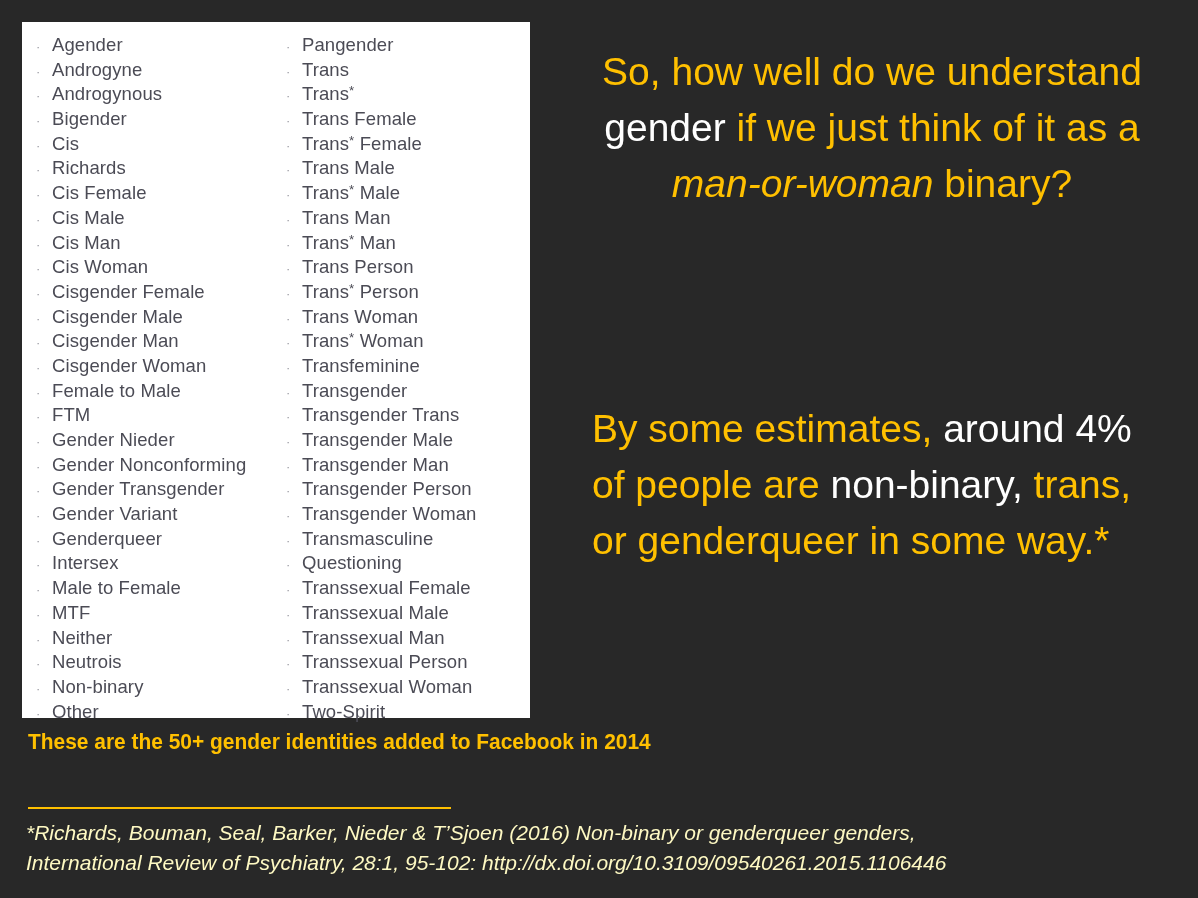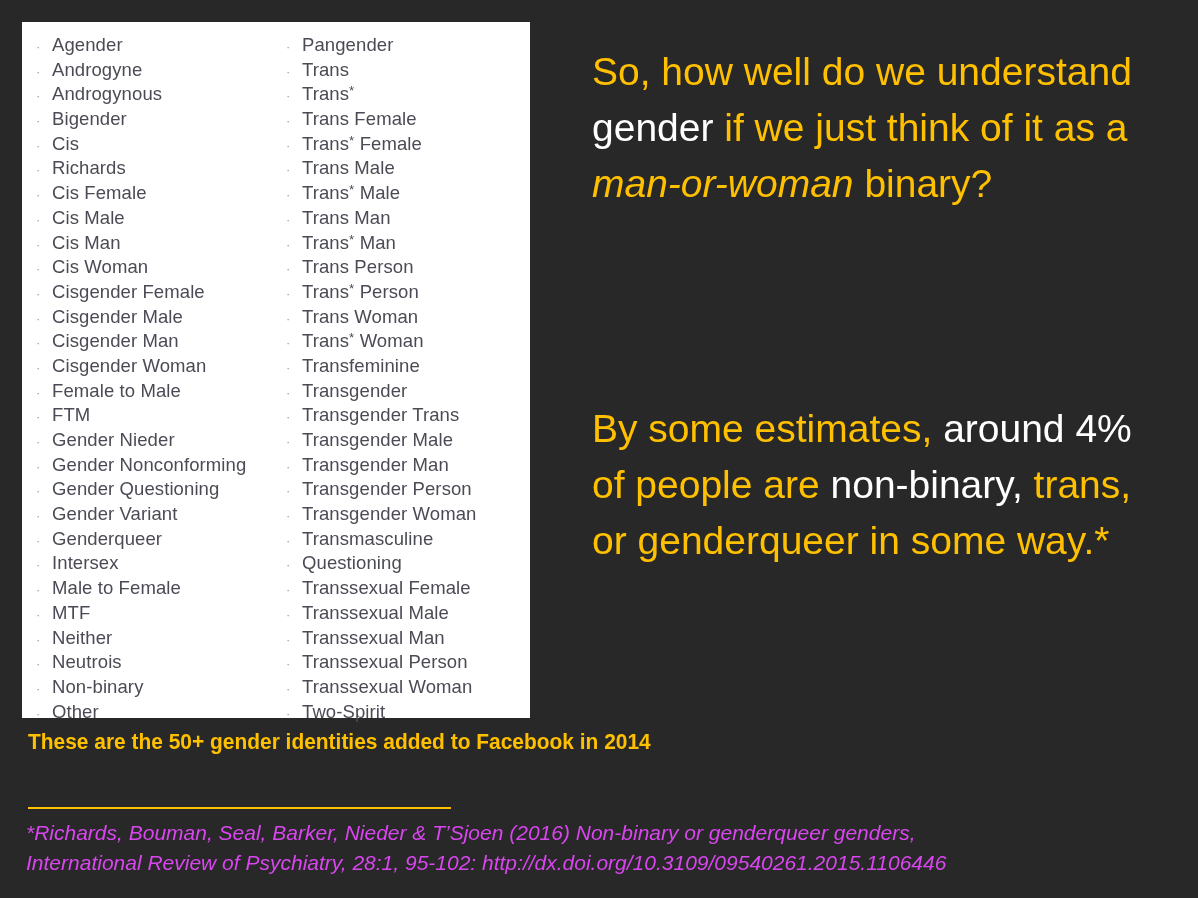--- a/index.html
+++ b/index.html
@@ -60,20 +60,21 @@
 
   
   #headline-block {
     position: absolute;
     left: 592px;
     top: 44px;
     width: 560px;
     font-size: 39px;
     line-height: 56px;
     color: #FFC000;
+    text-align: center;
   }
   #estimate-block {
     position: absolute;
     left: 592px;
     top: 401px;
     width: 560px;
     font-size: 39px;
     line-height: 56px;
     color: #FFC000;
   }
@@ -104,21 +105,21 @@
     background: #FFC000;
   }
   #footnote {
     position: absolute;
     left: 26px;
     top: 818px;
     width: 1140px;
     font-size: 21px;
     line-height: 30px;
     font-style: italic;
-    color: #d946ef;
+    color: #fef9c3;
     white-space: nowrap;
   }
 </style>
 </head>
 <body>
 
 <div id="identity-card">
   <div class="id-col col-1">
       <div class="id-item">
         <span class="id-bullet">·</span>
@@ -187,21 +188,21 @@
       <div class="id-item">
         <span class="id-bullet">·</span>
         <span class="id-label">Gender Nieder</span>
       </div>
       <div class="id-item">
         <span class="id-bullet">·</span>
         <span class="id-label">Gender Nonconforming</span>
       </div>
       <div class="id-item">
         <span class="id-bullet">·</span>
-        <span class="id-label">Gender Questioning</span>
+        <span class="id-label">Gender Transgender</span>
       </div>
       <div class="id-item">
         <span class="id-bullet">·</span>
         <span class="id-label">Gender Variant</span>
       </div>
       <div class="id-item">
         <span class="id-bullet">·</span>
         <span class="id-label">Genderqueer</span>
       </div>
       <div class="id-item">

